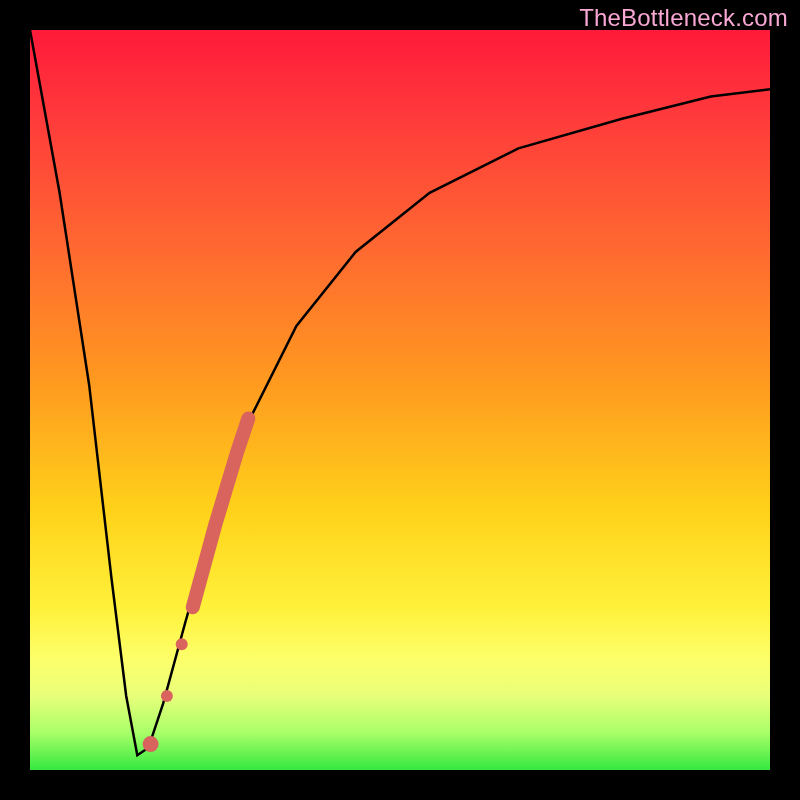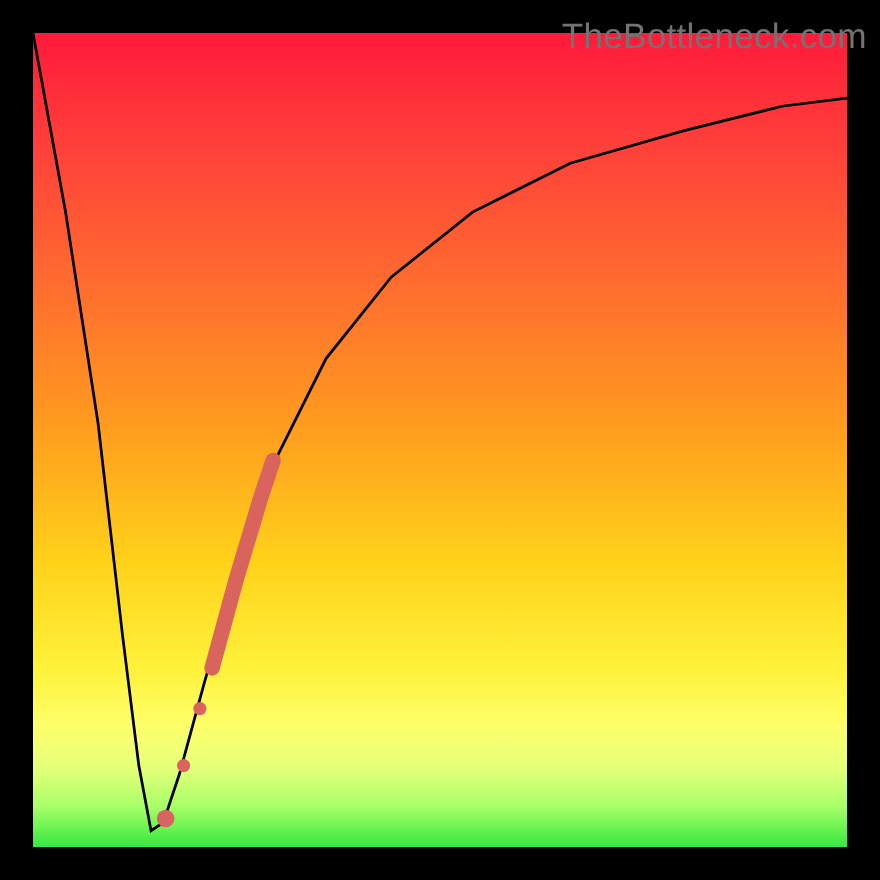--- a/index.html
+++ b/index.html
@@ -11,24 +11,24 @@
     font-family: Arial, Helvetica, sans-serif;
   }
   .frame {
     position: relative;
     width: 800px;
     height: 800px;
     background: #000;
   }
   .watermark {
     position: absolute;
-    top: 15px;
+    top: 4px;
     right: 12px;
-    color: #737373;
-    font-size: 32px;
+    color: #f9a8d4;
+    font-size: 24px;
     font-weight: 400;
     letter-spacing: 0.2px;
     z-index: 5;
   }
   .plot {
     position: absolute;
     left: 30px;
     top: 30px;
     width: 740px;
     height: 740px;

